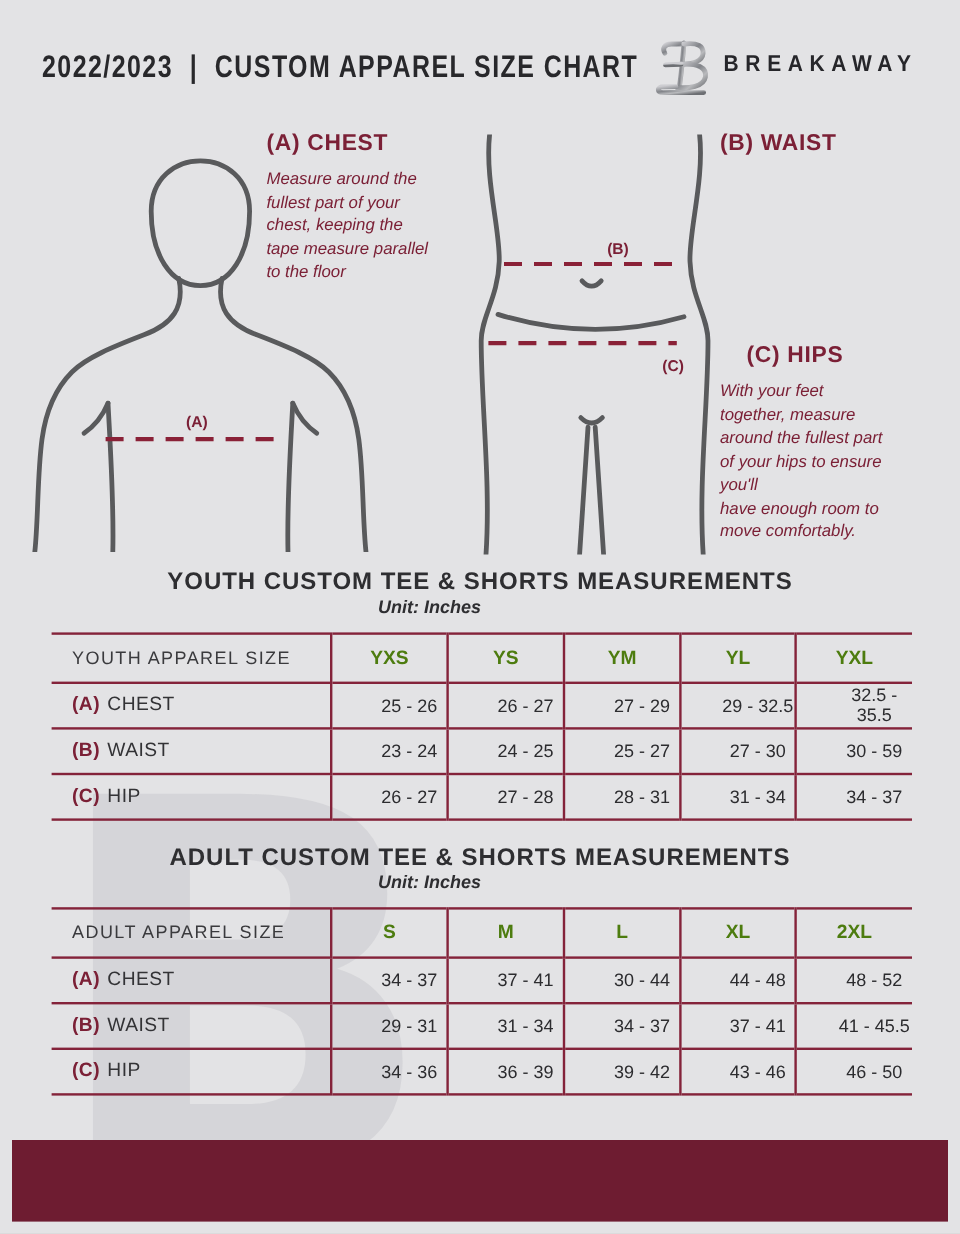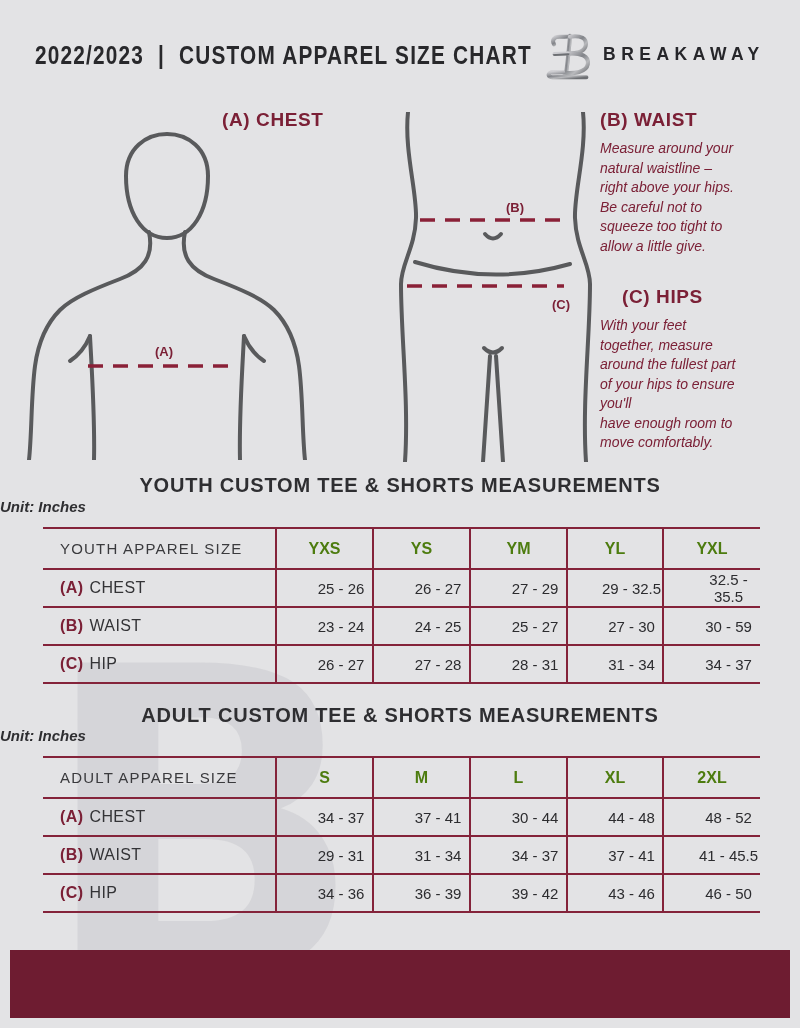--- a/index.html
+++ b/index.html
@@ -52,21 +52,21 @@
   #instr-b-h{left:600px;top:109px;}
   #instr-b-b{left:600px;top:139px;width:180px;}
   #instr-c-h{left:622px;top:286px;}
   #instr-c-b{left:600px;top:316px;width:185px;}
 
   .section-title{
     position:absolute;left:0;width:800px;text-align:center;z-index:2;
     font-size:20px;font-weight:bold;color:#2e2e31;letter-spacing:0.8px;
   }
   .section-unit{
-    position:absolute;left:0;width:716px;z-index:2;
+    position:absolute;left:0;width:716px;text-align:center;z-index:2;
     font-size:15px;font-weight:bold;font-style:italic;color:#2e2e31;
   }
   #youth-title{top:474px;}
   #youth-unit{top:498px;}
   #adult-title{top:704px;}
   #adult-unit{top:727px;}
 
   .size-table{
     position:absolute;left:43px;z-index:2;
     width:717px;border-collapse:collapse;table-layout:fixed;
@@ -144,27 +144,26 @@
     <path class="fig-line" d="M91,236 Q100,245 109,236"></path>
     <path class="fig-line" d="M97,244 C94,285 92,320 90,350"></path>
     <path class="fig-line" d="M103,244 C106,285 108,320 110,350"></path>
     <line class="fig-dash" x1="27" y1="108" x2="173" y2="108"></line>
     <text class="fig-label" x="122" y="100" text-anchor="middle">(B)</text>
     <line class="fig-dash" x1="14" y1="174" x2="171" y2="174"></line>
     <text class="fig-label" x="168" y="197" text-anchor="middle">(C)</text>
   </svg>
 
   <div class="instr-heading" id="instr-a-h">(A) CHEST</div>
+  <div class="instr-body" id="instr-a-b">Measure around the
+fullest part of your
+chest, keeping the
+tape measure parallel
+to the floor</div>
   <div class="instr-heading" id="instr-b-h">(B) WAIST</div>
-  <div class="instr-body" id="instr-b-b">Measure around your
-natural waistline –
-right above your hips.
-Be careful not to
-squeeze too tight to
-allow a little give.</div>
   <div class="instr-heading" id="instr-c-h">(C) HIPS</div>
   <div class="instr-body" id="instr-c-b">With your feet
 together, measure
 around the fullest part
 of your hips to ensure
 you'll
 have enough room to
 move comfortably.</div>
 
   <div class="section-title" id="youth-title">YOUTH CUSTOM TEE &amp; SHORTS MEASUREMENTS</div>

